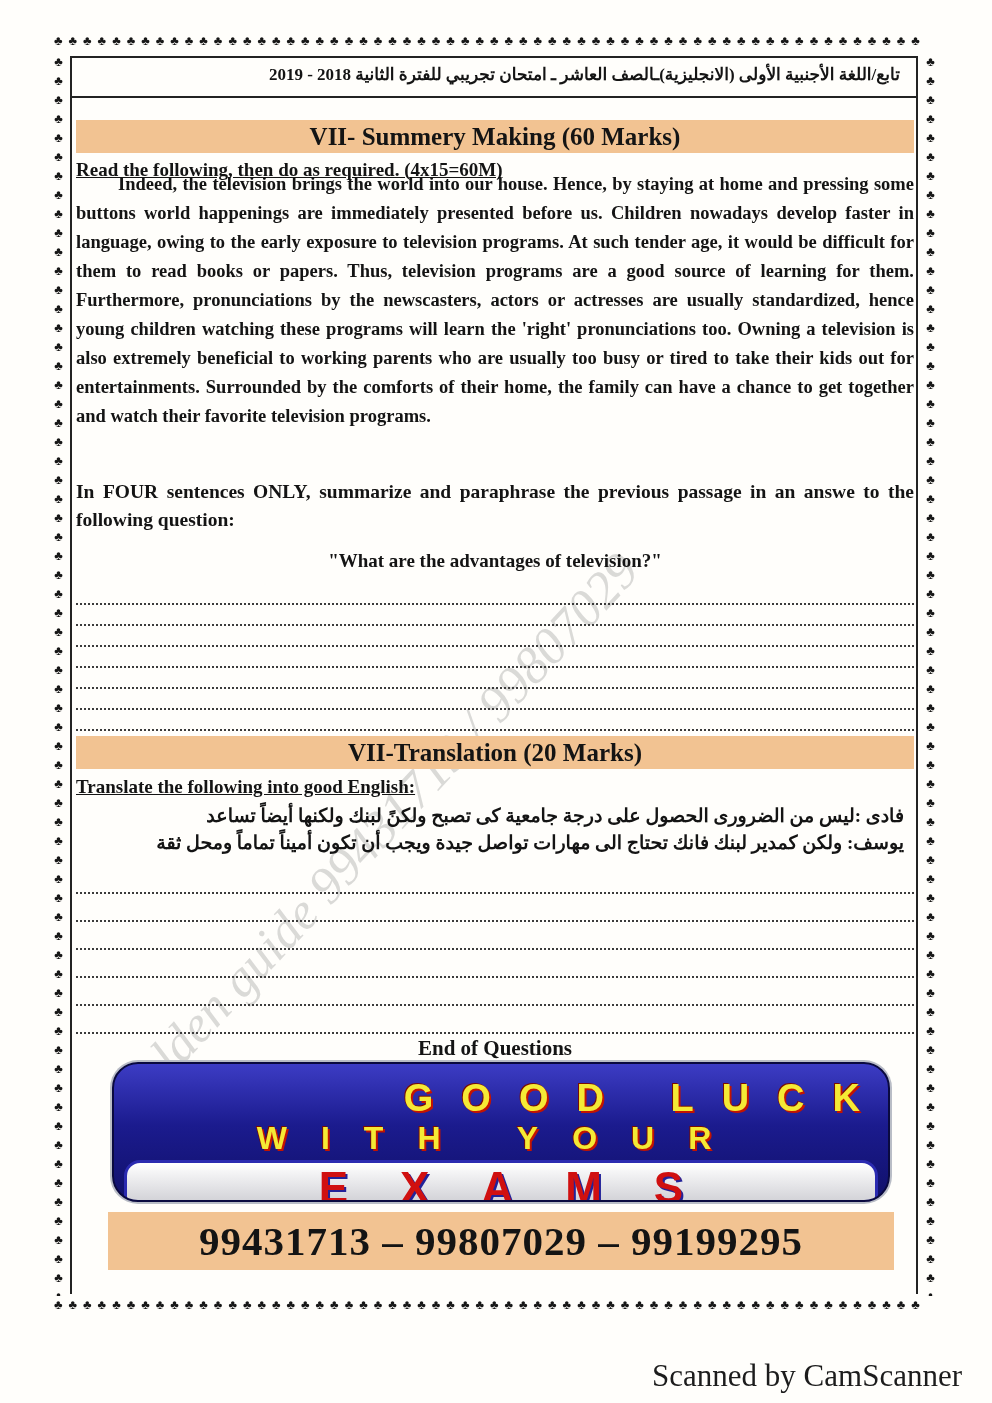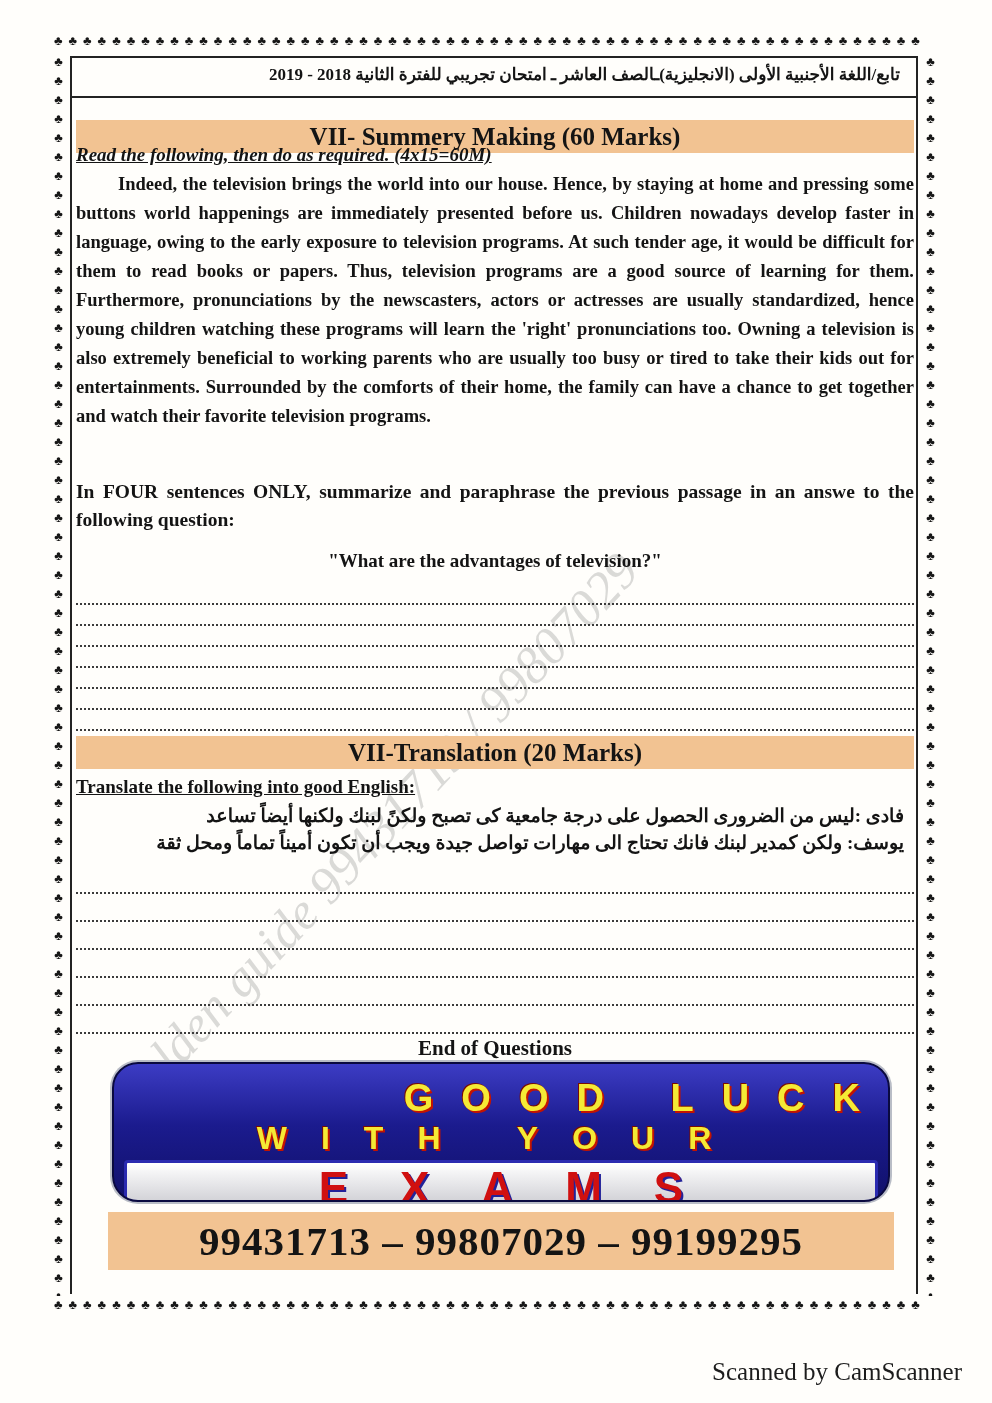--- a/index.html
+++ b/index.html
@@ -40,21 +40,21 @@
     height:33px; line-height:33px; text-align:center;
     font-size:25px; font-weight:bold;
     background:#f2c392;
   }
   .bar-summary { top:104px;margin-top:16px; }
   .bar-translation { top:736px; }
 
   .bold-underline {
     font-size:19px; font-weight:bold; text-decoration:underline;
   }
-  .instr-summary { top:144px;font-style:italic; }
+  .instr-summary { top:159px; }
   .instr-translation { top:776px; }
 
   .passage {
     top:170px; font-size:18.5px; font-weight:bold; line-height:29px;
     text-align:justify; text-indent:42px;
   }
   .task {
     top:478px; font-size:19.5px; font-weight:bold; line-height:28px;
     text-align:justify;
   }
@@ -91,42 +91,42 @@
     margin-top:13px; font-size:38px; letter-spacing:28px; padding-left:28px;
     color:#f5ea35; text-shadow:2px 2px 0 #c41400, -1px -1px 0 #7a0c00;text-align:right;
   }
   .banner-line2 {
     font-size:32px; letter-spacing:34px; 
     color:#f5ea35; text-shadow:2px 2px 0 #c41400, -1px -1px 0 #7a0c00;
   }
   .exams-band {
     margin:3px 10px 0; height:52px; line-height:49px;
     background:linear-gradient(#ffffff, #c9c9cf);
-    border:3px solid #2a2ab0; border-radius:4px;
+    border:3px solid #2a2ab0; border-radius:16px;
     font-size:44px; letter-spacing:52px; padding-left:52px;
     color:#d01010; text-shadow:2px 2px 0 #222299;
   }
 
   .phones {
     position:absolute; left:108px; top:1212px; width:786px; height:58px;
     background:#f2c392; z-index:2;
     text-align:center; line-height:58px;
     font-size:41px; font-weight:bold; letter-spacing:1px;
   }
 
   .watermark {
     position:absolute; left:95px; top:1090px; z-index:1;
     transform:rotate(-47deg); transform-origin:0 0;
     font-size:52px; font-style:italic; color:#8f8f8f; opacity:0.32;
     white-space:nowrap; pointer-events:none;
   }
 
   .scanner-credit {
     position:absolute; right:30px; top:1358px; z-index:2;
-    font-size:25px; color:#1c1c1c;
+    font-size:31px; color:#1c1c1c;
   }
 </style>
 </head>
 <body>
 
 <div class="page">
 
   <div class="ornament h orn-top">♣♣♣♣♣♣♣♣♣♣♣♣♣♣♣♣♣♣♣♣♣♣♣♣♣♣♣♣♣♣♣♣♣♣♣♣♣♣♣♣♣♣♣♣♣♣♣♣♣♣♣♣♣♣♣♣♣♣♣♣</div>
   <div class="ornament h orn-bottom">♣♣♣♣♣♣♣♣♣♣♣♣♣♣♣♣♣♣♣♣♣♣♣♣♣♣♣♣♣♣♣♣♣♣♣♣♣♣♣♣♣♣♣♣♣♣♣♣♣♣♣♣♣♣♣♣♣♣♣♣</div>
   <div class="ornament v orn-left">♣♣♣♣♣♣♣♣♣♣♣♣♣♣♣♣♣♣♣♣♣♣♣♣♣♣♣♣♣♣♣♣♣♣♣♣♣♣♣♣♣♣♣♣♣♣♣♣♣♣♣♣♣♣♣♣♣♣♣♣♣♣♣♣♣♣♣♣♣♣</div>

